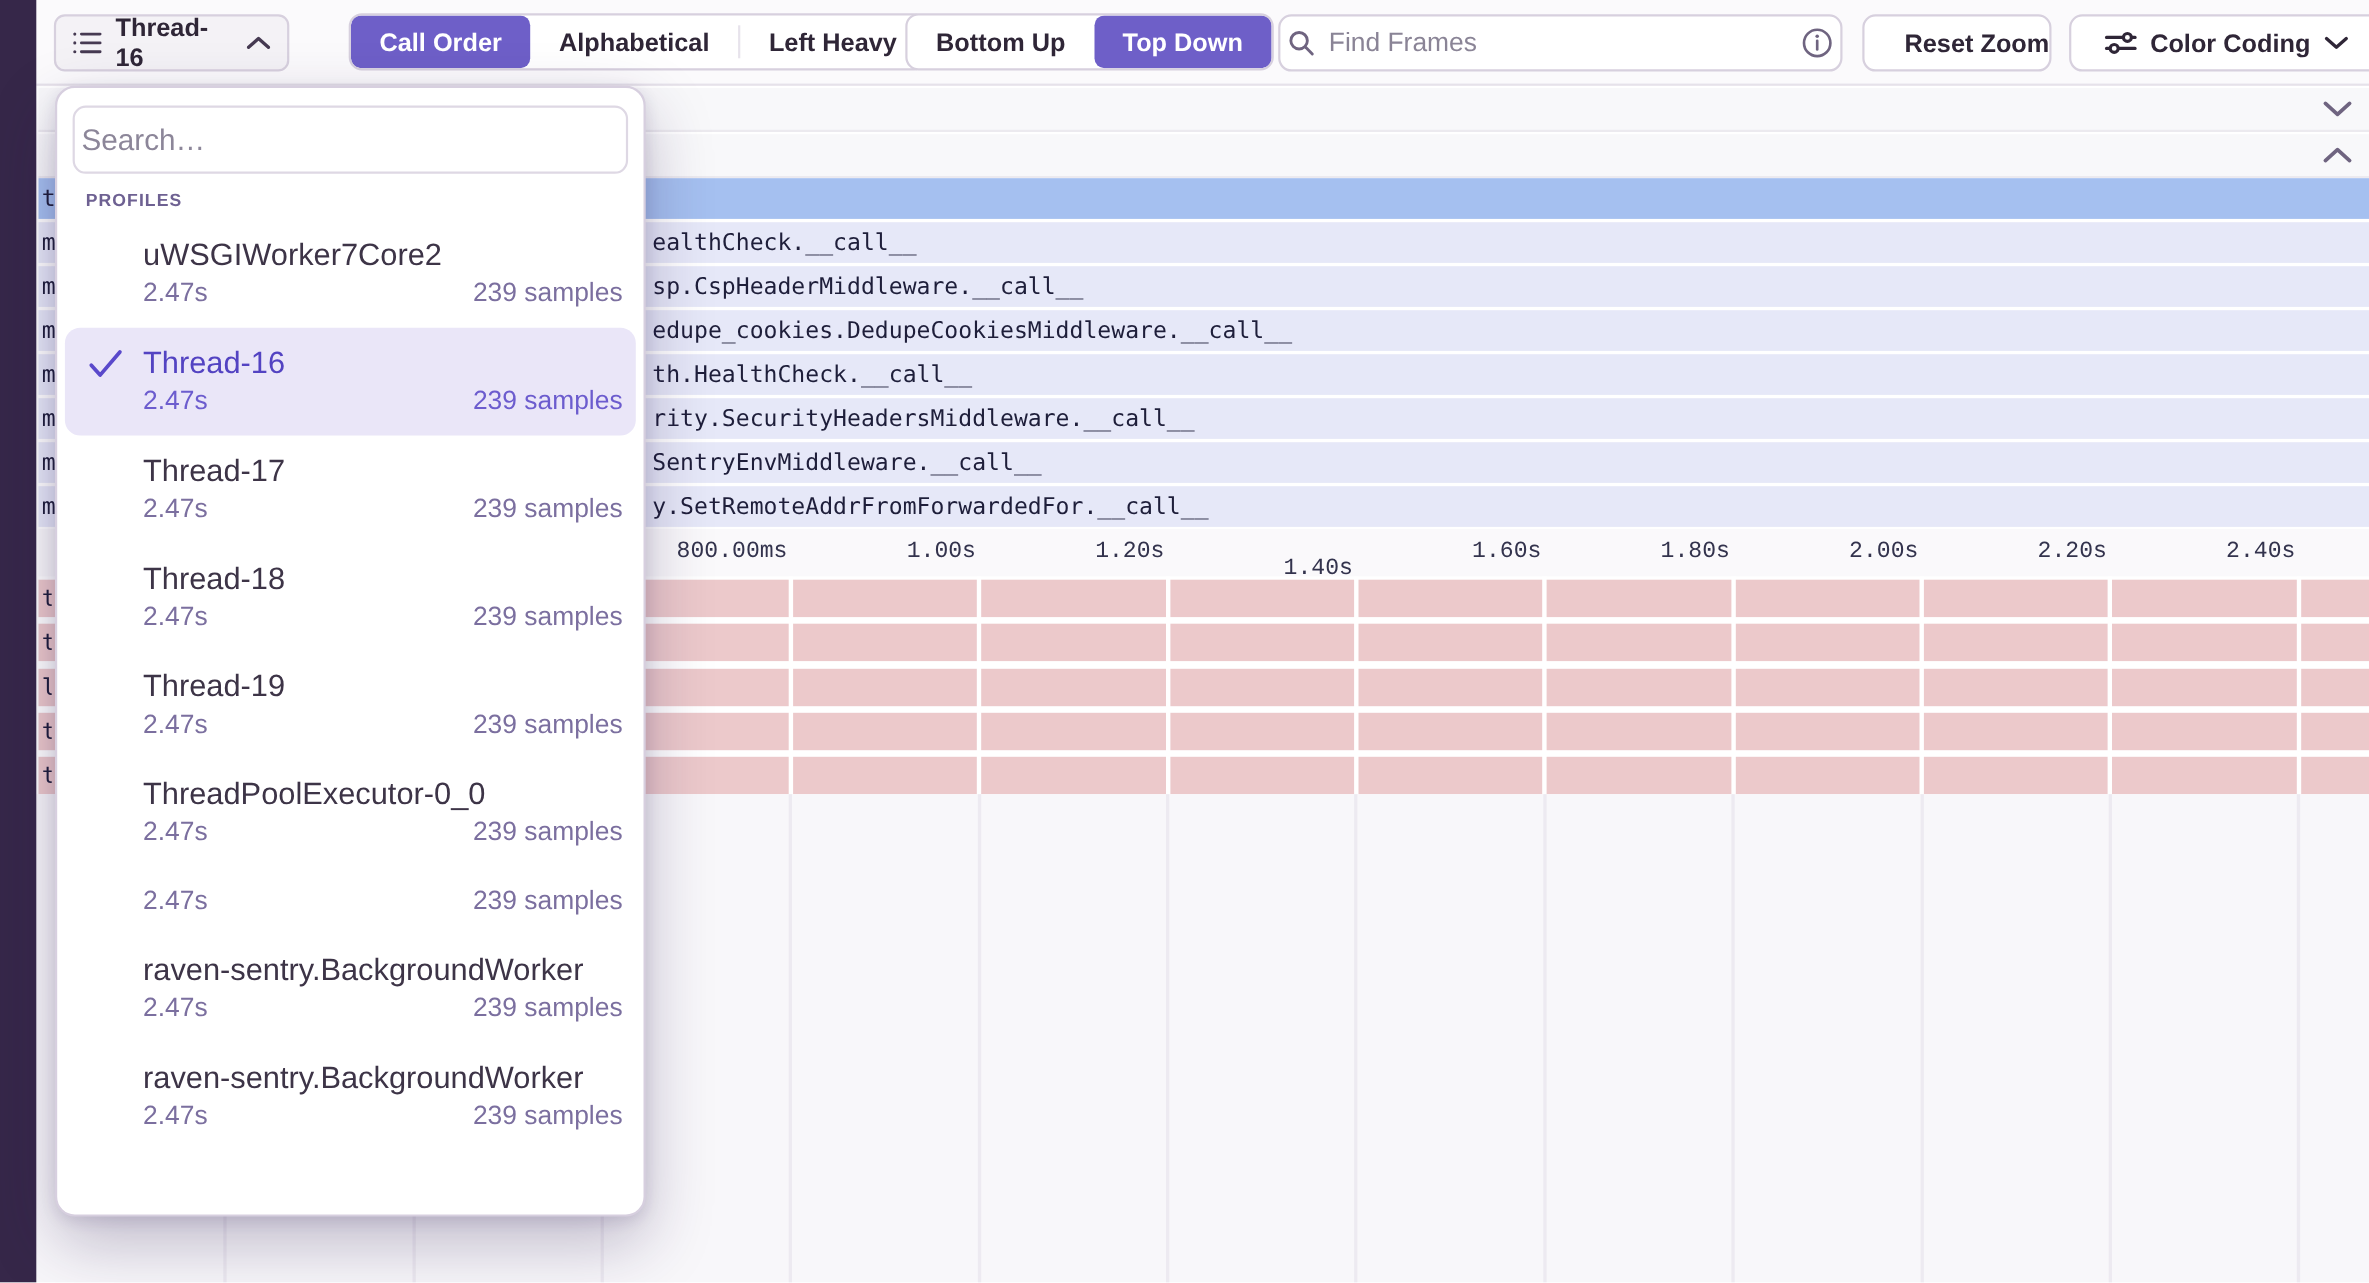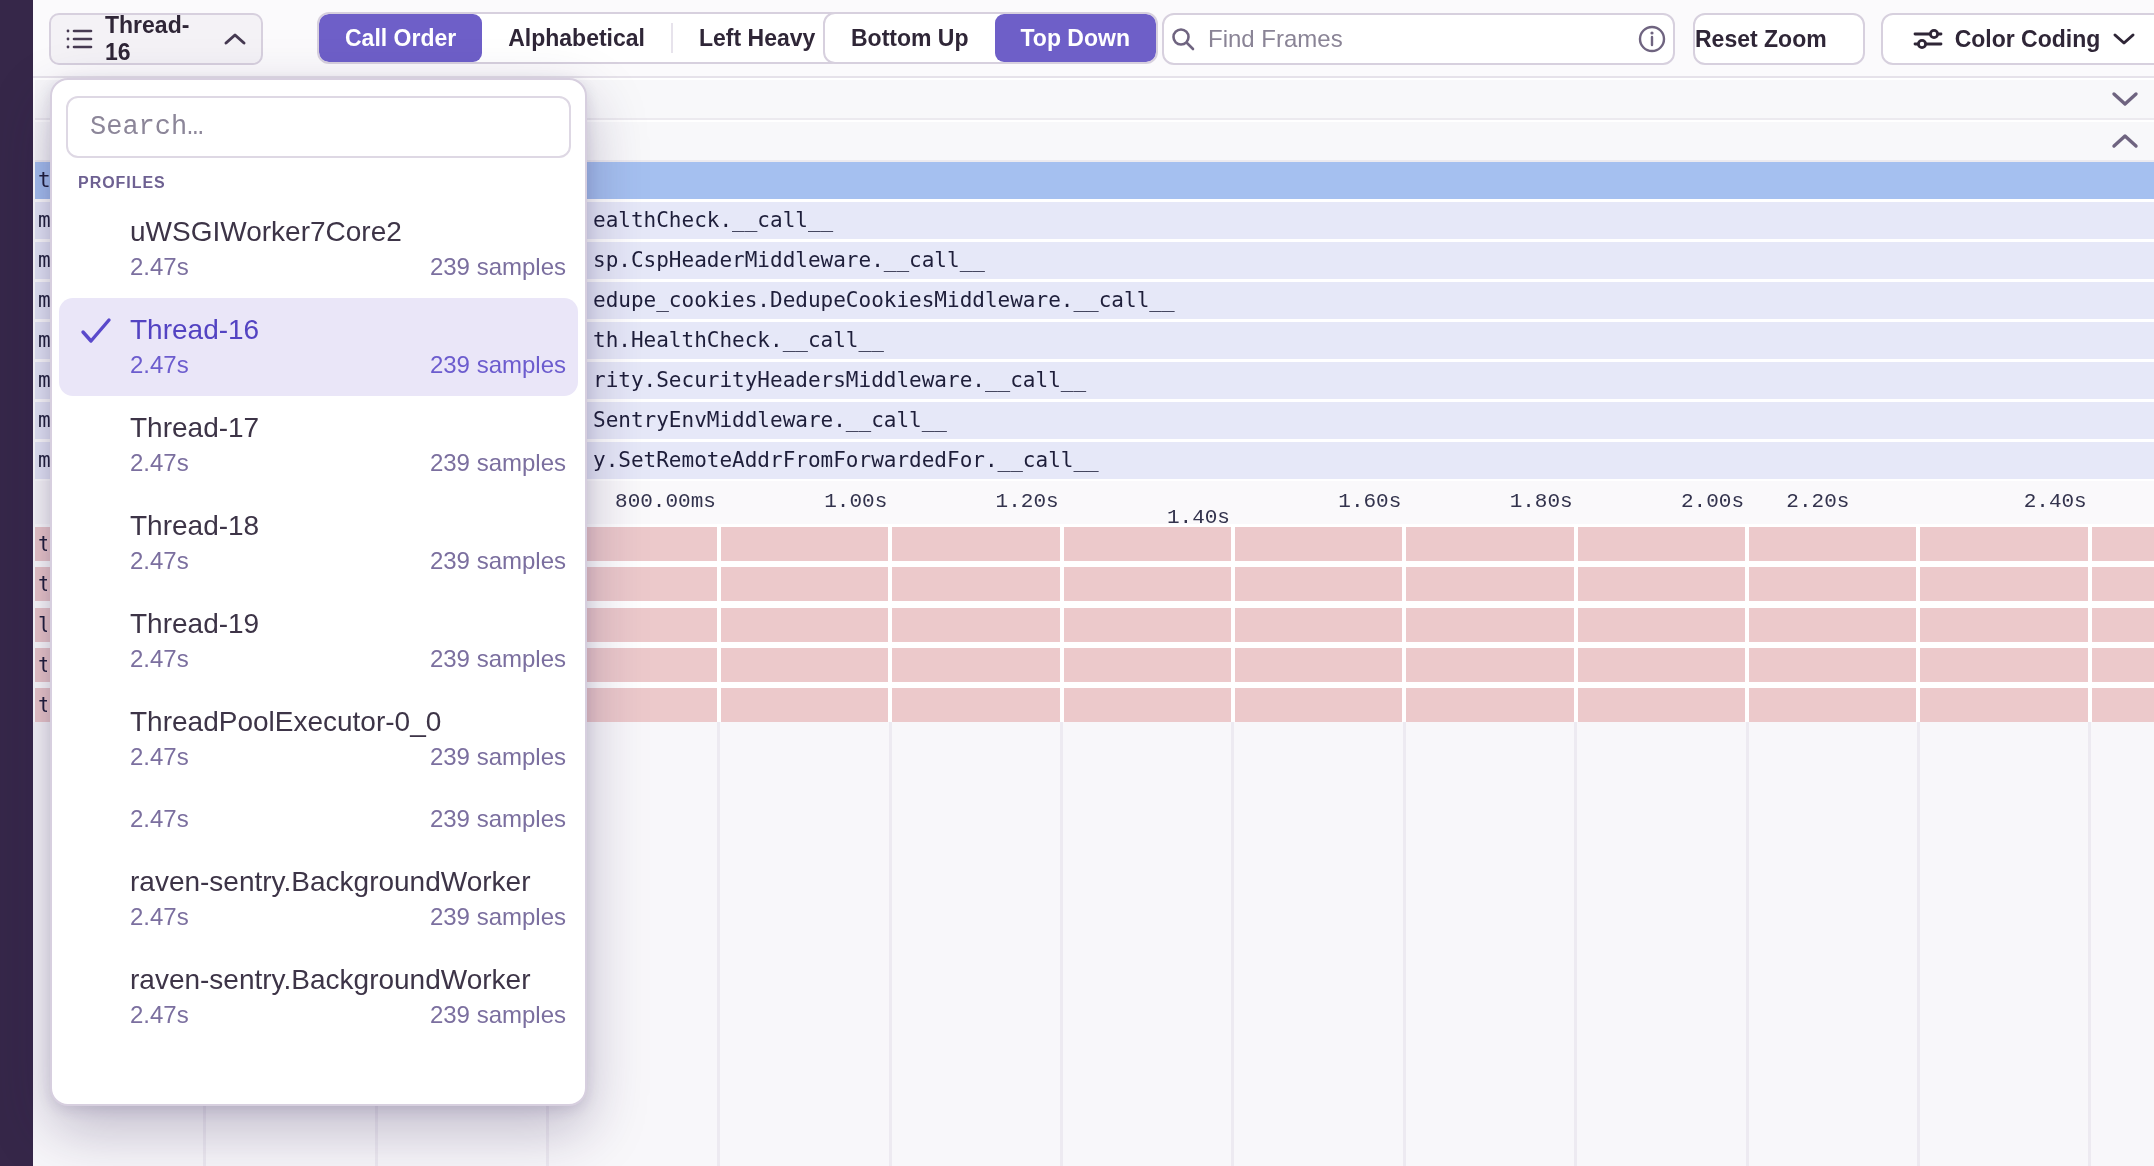--- a/index.html
+++ b/index.html
@@ -45,29 +45,29 @@
   .trigger{left:16px;top:13px;width:214px;background:#f4f2f6;border-radius:10px;padding:0 14px;gap:12px}
   .trigger .lbl{flex:1;text-align:left}
   .seg{padding:0;overflow:hidden}
   .seg1{left:284px;top:12px}
   .seg2{left:790px;top:12px}
   .seg .opt{display:flex;align-items:center;height:100%;padding:0 26px;font-weight:700;color:var(--ink);position:relative}
   .seg .opt.sel{background:var(--accent);color:#fff;border-radius:9px;margin:0;height:48px;align-self:center}
   .seg .divider{width:2px;height:30px;background:#e7e3ec;align-self:center}
   .search{left:1129px;top:13px;width:513px;font-weight:400;color:#8a8496;padding:0 6px;gap:12px}
   .search .ph{flex:1;font-size:24px}
-  .plainbtn{justify-content:flex-start}
+  .plainbtn{justify-content:flex-end}
   .reset{left:1660px;top:13px;width:172px}
   .coding{left:1848px;top:13px;width:287px;padding:0 20px;gap:12px;justify-content:center}
 
   svg{display:block}
 
   
   .panel{position:absolute;left:50px;top:78px;width:537px;height:1028px;background:#fff;border:2px solid var(--panel-border);border-radius:18px;box-shadow:0 24px 60px rgba(44,24,80,.28),0 4px 14px rgba(44,24,80,.12);z-index:10;padding:16px 14px 14px}
-  .panel .searchbox{width:100%;height:62px;border:2px solid #ded8e4;border-radius:12px;font-size:27px;color:#8c8699;display:flex;align-items:center;padding:0 22px;background:#fff;font-family:Liberation Mono, monospace}
+  .panel .searchbox{width:100%;height:62px;border:2px solid #ded8e4;border-radius:12px;font-size:27px;color:#8c8699;display:flex;align-items:center;padding:0 6px;background:#fff;font-family:Liberation Sans, sans-serif}
   .panel .section{margin:16px 0 8px;padding-left:12px;font-size:16px;font-weight:700;letter-spacing:.06em;color:#6e6192}
   .item{position:relative;margin:0 -7px;padding:14px 12px 14px 71px;border-radius:14px}
   .item .nm{font-size:28px;color:#3d3447;line-height:36px;white-space:nowrap;overflow:hidden}
   .item .meta{display:flex;justify-content:space-between;font-size:24px;color:var(--muted-purple);line-height:34px}
   .item.sel{background:#eae6f8}
   .item.sel .nm{color:#5343c2}
   .item.sel .meta{color:#6c5cce}
   .item .check{position:absolute;left:20px;top:18px}
 </style>
 </head>
@@ -120,21 +120,21 @@
       </div>
     </div>
   <div class="axis" id="axis">
       <span class="tick" style="left: 485.9px;">800.00ms</span>
       <span class="tick" style="left: 657.25px;">1.00s</span>
       <span class="tick" style="left: 828.6px;">1.20s</span>
       <span class="tick" style="left: 999.95px; margin-top: 16px;">1.40s</span>
       <span class="tick" style="left: 1171.3px;">1.60s</span>
       <span class="tick" style="left: 1342.65px;">1.80s</span>
       <span class="tick" style="left: 1514px;">2.00s</span>
-      <span class="tick" style="left: 1685.35px; text-align: center;">2.20s</span>
+      <span class="tick" style="left: 1685.35px;">2.20s</span>
       <span class="tick" style="left: 1856.7px;">2.40s</span>
     </div>
   <div id="pink">
       <div class="pink-row" style="top: 527px;">
         <span class="sliver">t</span>
       </div>
       <div class="pink-row" style="top: 567.3px;">
         <span class="sliver">t</span>
       </div>
       <div class="pink-row" style="top: 607.6px;">

